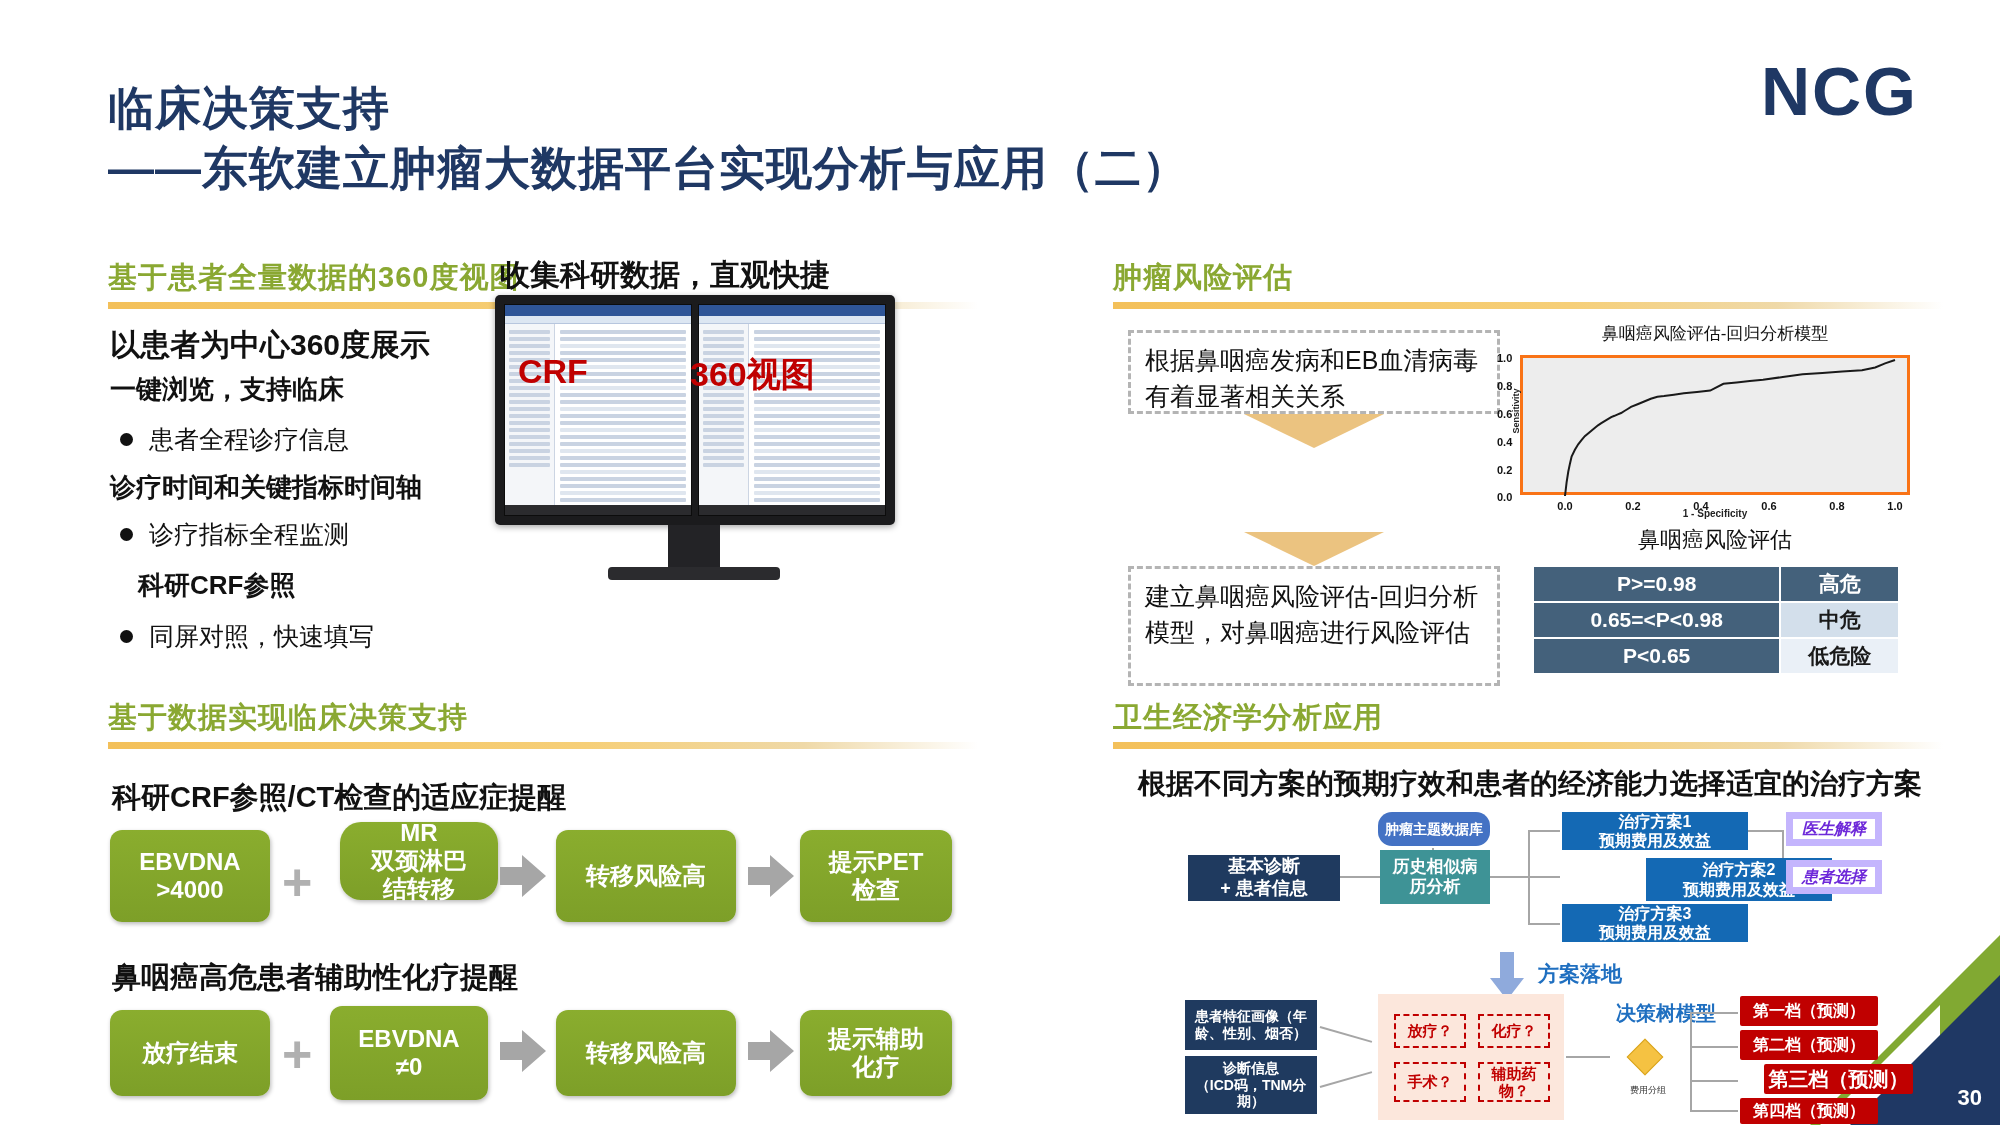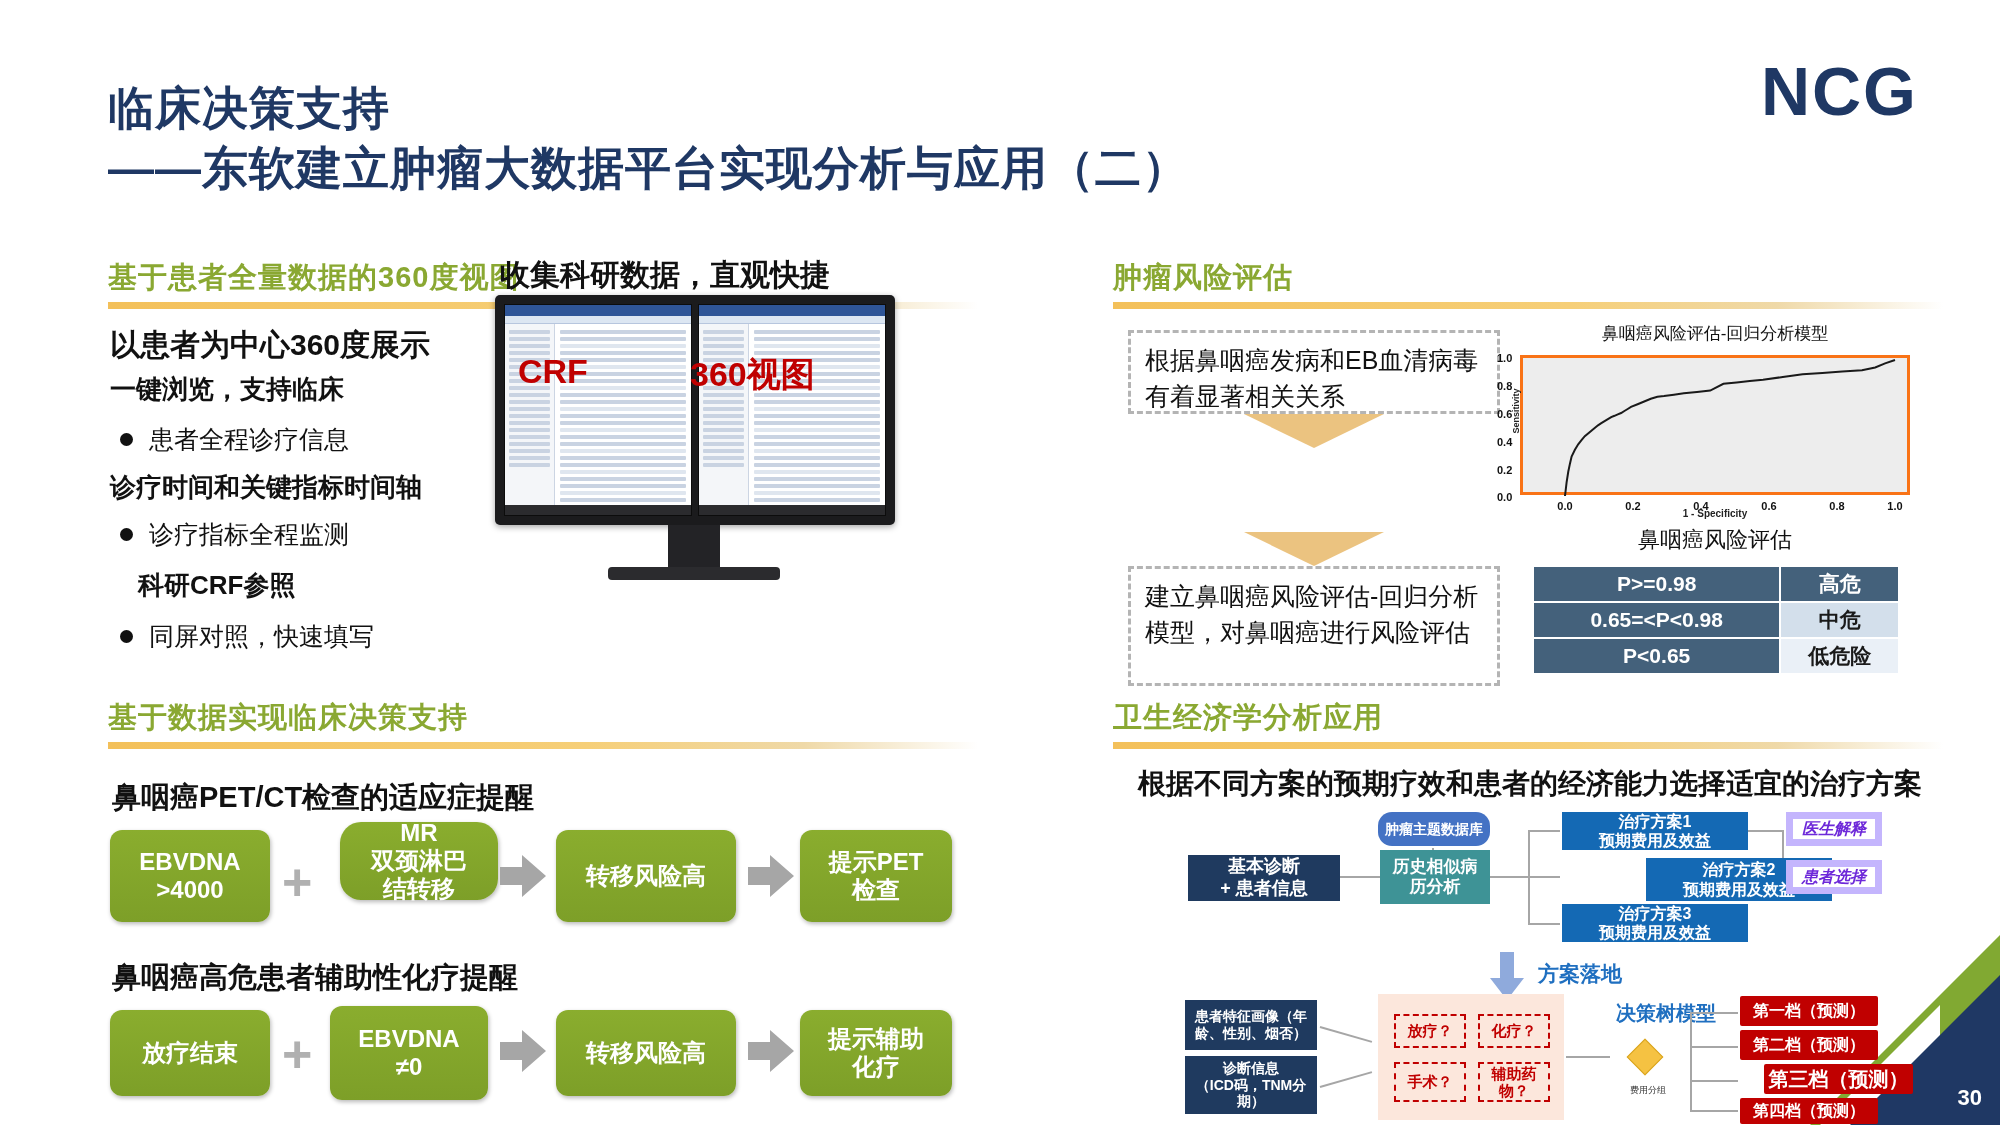--- a/index.html
+++ b/index.html
@@ -260,21 +260,21 @@
   <div class="mon-neck"></div>
   <div class="mon-base"></div>
   <div class="lbl-crf">CRF</div>
   <div class="lbl-360">360视图</div>
 
   <div class="sec" style="left:108px;top:698px;width:870px;">
     <h3>基于数据实现临床决策支持</h3>
     <div class="rule"></div>
   </div>
 
-  <div class="l-head" style="left:112px;top:778px;font-size:29px;">鼻咽癌PET/CT检查的适应症提醒</div>
+  <div class="l-head" style="left:112px;top:778px;font-size:29px;">科研CRF参照/CT检查的适应症提醒</div>
   <div class="gbox" style="left:110px;top:830px;width:160px;height:92px;">
     <span style="white-space:pre-line">EBVDNA
 &gt;4000</span>
   </div>
   <div class="plus" style="left:282px;top:856px;">+</div>
   <div class="gbox" style="left:340px;top:822px;width:158px;height:78px;border-radius:21px;">
     <span style="white-space:pre-line">MR
 双颈淋巴
 结转移</span>
   </div>

